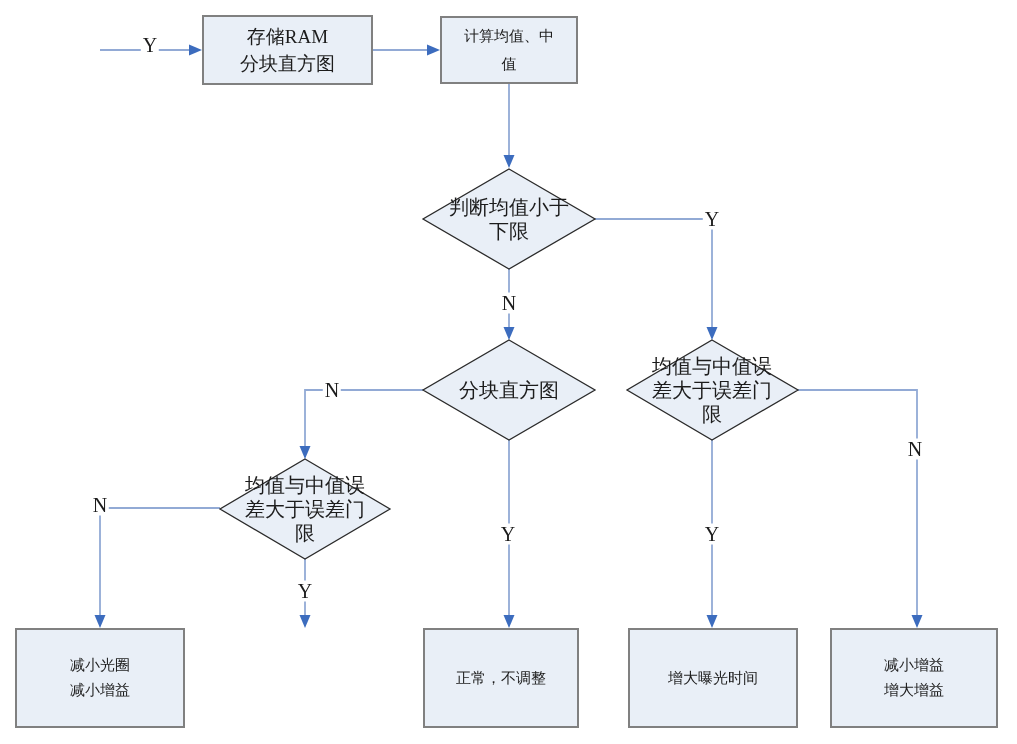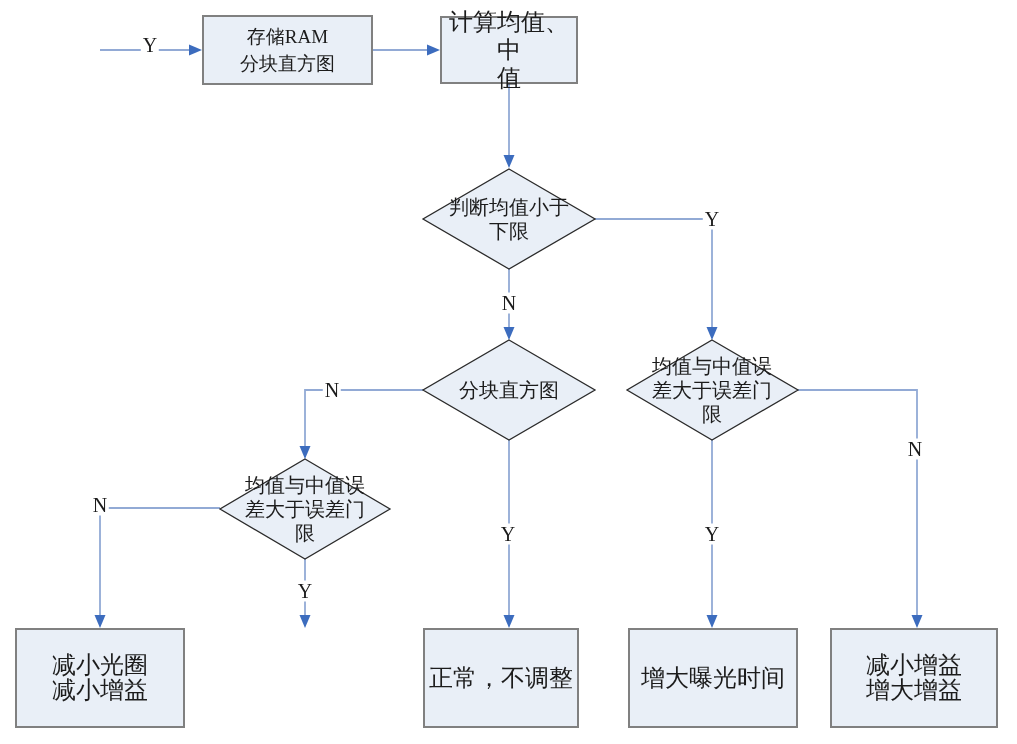--- a/index.html
+++ b/index.html
@@ -39,21 +39,21 @@
   }
   .box {
     position: absolute;
     box-sizing: border-box;
     background: var(--box-fill, #E9EFF7);
     border: 2px solid var(--box-border, #808080);
     display: flex;
     align-items: center;
     justify-content: center;
     text-align: center;
-    font-size: 24px;
+    font-size: 15px;
     line-height: 25px;
   }
   .box .txt {
     white-space: pre-line;
   }
   .box.small {
     font-size: 19px;
     line-height: 27px;
   }
   .dlabel {

